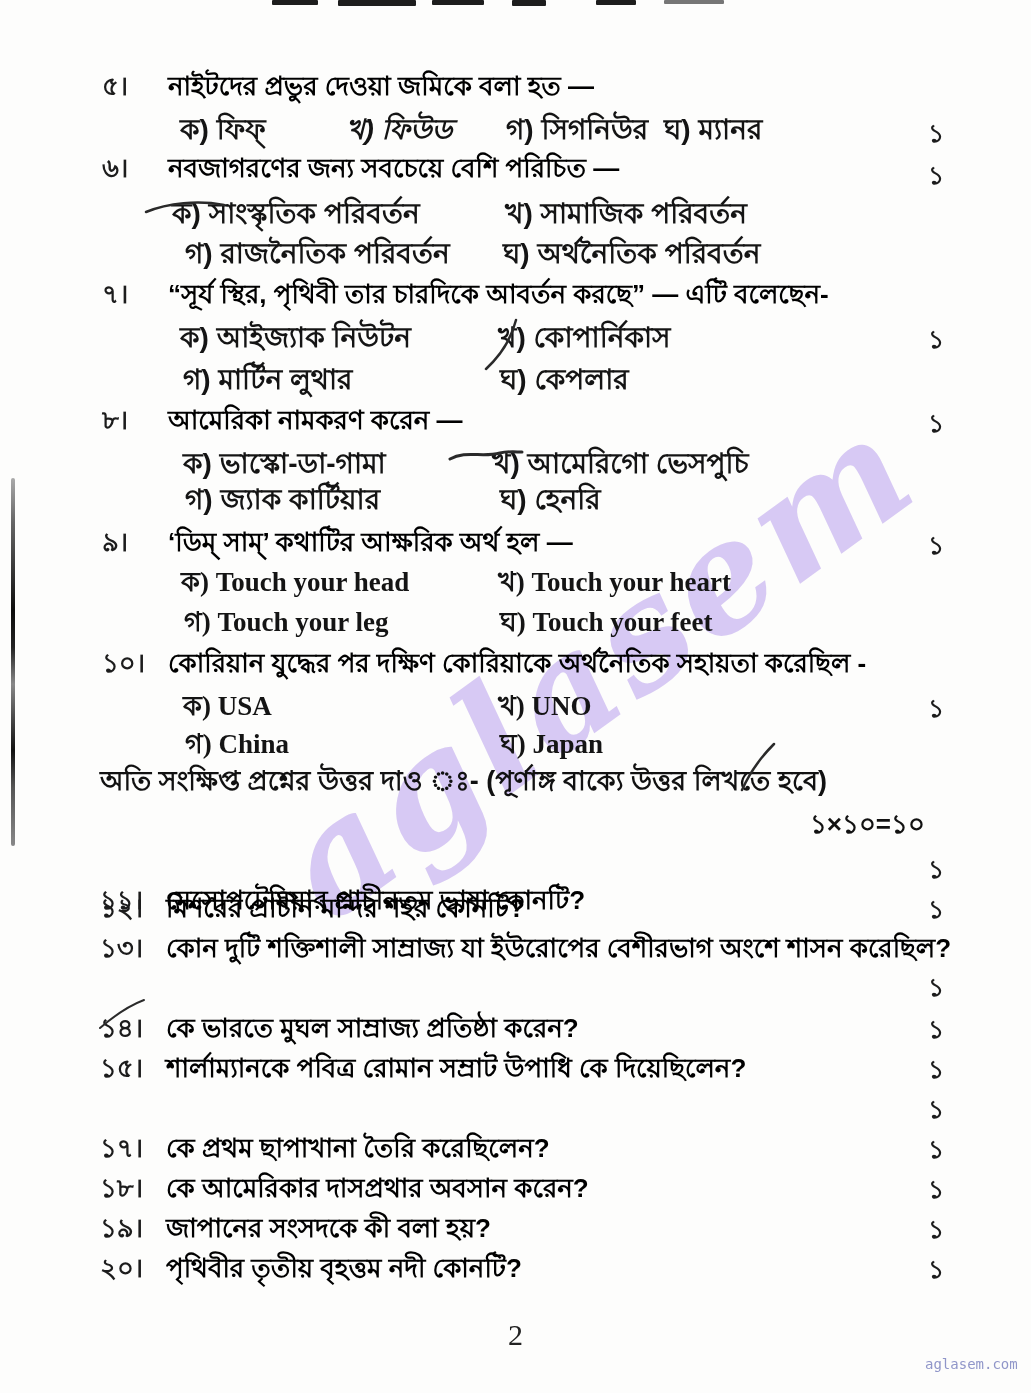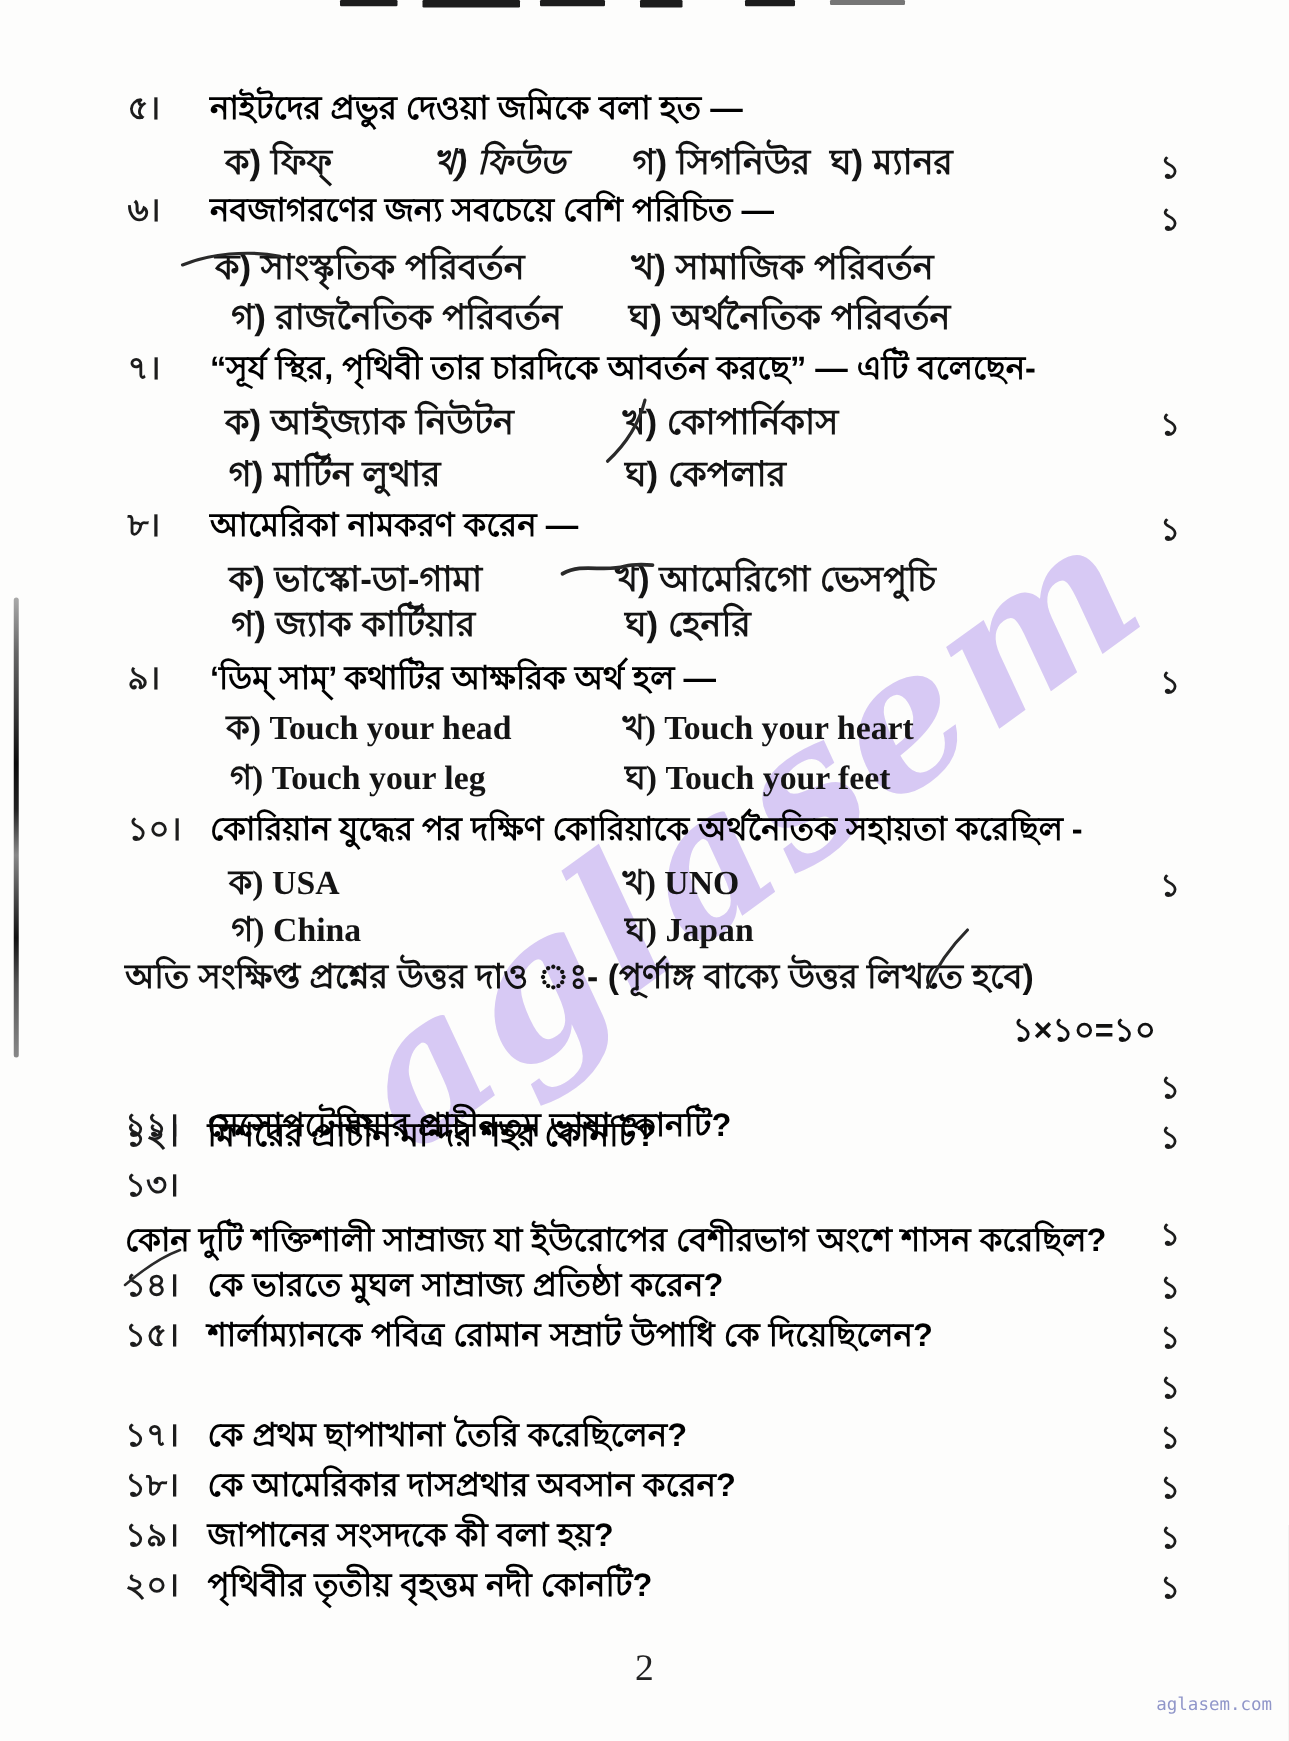--- a/index.html
+++ b/index.html
@@ -130,21 +130,21 @@
     <span class="qtext">মেসোপটেমিয়ার প্রাচীনতম ভাষা কোনটি?</span>
   </div>
   <span class="mark" style="top:850px;">১</span>
 
   <div class="sq" style="top:888px;">
     <span class="qno">১২।</span>
     <span class="qtext">মিশরের প্রাচীন মন্দির শহর কোনটি?</span>
   </div>
   <span class="mark" style="top:890px;">১</span>
 
-  <div class="sq" style="top:928px;flex-direction:column;">
+  <div class="sq" style="top:928px;">
     <span class="qno">১৩।</span>
     <span class="qtext" style="max-width:790px;">কোন দুটি শক্তিশালী সাম্রাজ্য যা ইউরোপের বেশীরভাগ অংশে শাসন করেছিল?</span>
   </div>
   <span class="mark" style="top:968px;">১</span>
 
   <div class="sq" style="top:1008px;">
     <span class="qno">১৪।</span>
     <span class="qtext">কে ভারতে মুঘল সাম্রাজ্য প্রতিষ্ঠা করেন?</span>
   </div>
   <span class="mark" style="top:1010px;">১</span>

